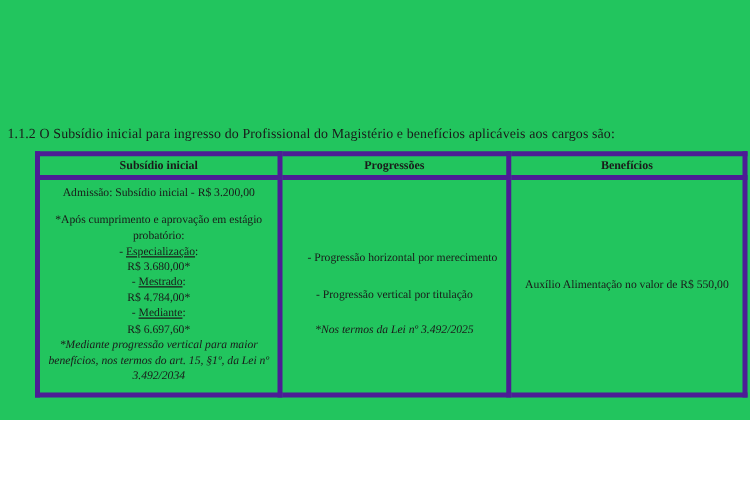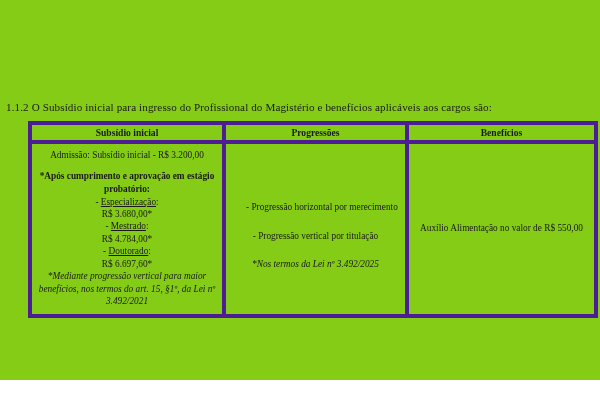--- a/index.html
+++ b/index.html
@@ -12,22 +12,22 @@
     height: 400px;
     overflow: hidden;
     font-family: "Liberation Serif", "DejaVu Serif", serif;
     color: #1a1a1a;
     -webkit-font-smoothing: antialiased;
   }
 
   .page {
     position: relative;
     width: 600px;
-    height: 380px;
-    background: #84cc16;
+    height: 336px;
+    background: #22c55e;
   }
 
   
   .clause {
     position: absolute;
     left: 6px;
     top: 90px;
     width: 588px;
     font-size: 11.1px;
     line-height: 13px;
@@ -72,21 +72,21 @@
   }
 
   
   .c1-admission {
     margin: 1px 0 0 0;
   }
   .c1-block {
     margin-top: 9px;
   }
   .c1-probation {
-    font-weight: bold;
+    font-weight: normal;
     line-height: 12.6px;
   }
   .c1-level {
     margin: 0;
   }
   .c1-level u {
     text-decoration: underline;
     text-underline-offset: 1px;
   }
   .c1-note {
@@ -146,28 +146,28 @@
               <div class="c1-level"><span>- </span><u>Especialização</u><span>:</span></div>
               <div class="c1-level">R$ 3.680,00*</div>
             </div>
 
             <div>
               <div class="c1-level"><span>- </span><u>Mestrado</u><span>:</span></div>
               <div class="c1-level">R$ 4.784,00*</div>
             </div>
 
             <div>
-              <div class="c1-level"><span>- </span><u>Doutorado</u><span>:</span></div>
+              <div class="c1-level"><span>- </span><u>Mediante</u><span>:</span></div>
               <div class="c1-level">R$ 6.697,60*</div>
             </div>
 
             <div class="c1-note">
               <div class="nowrap">*Mediante progressão vertical para maior</div>
               <div class="nowrap">benefícios, nos termos do art. 15, §1º, da Lei nº</div>
-              <div>3.492/2021</div>
+              <div>3.492/2034</div>
             </div>
           </div>
         </td>
 
         <td>
           <div class="cell-body">
             <div class="c2-line nowrap">- Progressão horizontal por merecimento</div>
             <div class="c2-line nowrap">- Progressão vertical por titulação</div>
             <div class="c2-note nowrap">*Nos termos da Lei nº 3.492/2025</div>
           </div>

